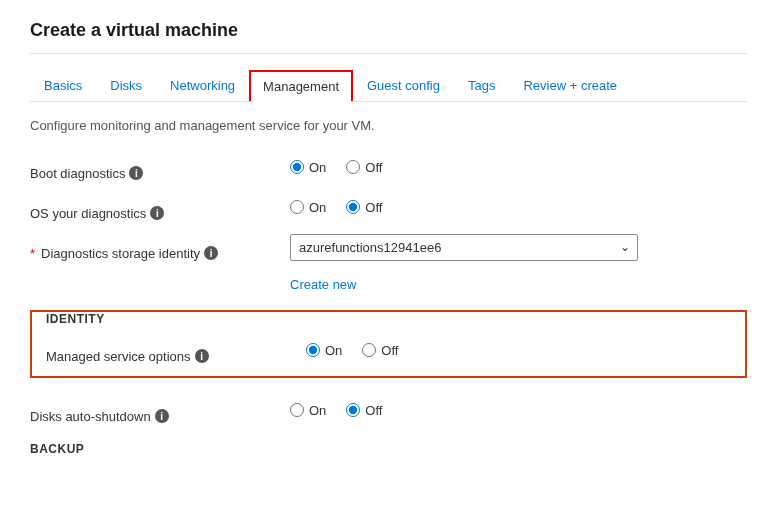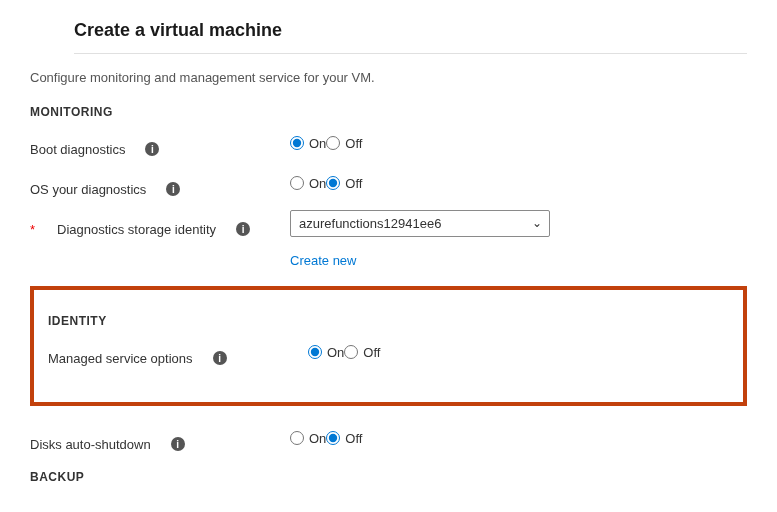--- a/index.html
+++ b/index.html
@@ -14,21 +14,20 @@
     .page-container {
       padding: 20px 30px;
     }
     .page-title {
       font-size: 18px;
       font-weight: 600;
       color: #1a1a1a;
       margin-bottom: 16px;
       padding-bottom: 12px;
       border-bottom: 1px solid #e0e0e0;
-      margin-left: 44px;
     }
     .tabs {
       display: flex;
       gap: 0;
       border-bottom: 1px solid #e0e0e0;
       margin-bottom: 16px;
     }
     .tab {
       padding: 8px 14px;
       font-size: 13px;
@@ -77,21 +76,21 @@
       align-items: center;
       margin-bottom: 12px;
       min-height: 28px;
     }
     .form-label {
       width: 260px;
       font-size: 13px;
       color: #333;
       display: flex;
       align-items: center;
-      gap: 20px;
+      gap: 4px;
       flex-shrink: 0;
       margin-top: 12px;
     }
     .form-label .required {
       color: #e00;
       margin-right: 2px;
     }
     .info-icon {
       display: inline-flex;
       align-items: center;
@@ -101,20 +100,21 @@
       border-radius: 50%;
       background: #555;
       color: #fff;
       font-size: 10px;
       font-weight: bold;
       cursor: pointer;
       flex-shrink: 0;
     }
     .radio-group {
       display: flex;
+      gap: 20px;
       align-items: center;
     }
     .radio-option {
       display: flex;
       align-items: center;
       gap: 5px;
       cursor: pointer;
     }
     .radio-option input[type="radio"] {
       width: 14px;
@@ -123,21 +123,21 @@
       accent-color: #0078d4;
     }
     .radio-label {
       font-size: 13px;
       color: #333;
     }
     .select-wrapper {
       position: relative;
       display: inline-flex;
       align-items: center;
-      width: 260px;
+      width: 348px;
     }
     .select-field {
       width: 100%;
       padding: 5px 30px 5px 8px;
       border: 1px solid #8a8a8a;
       border-radius: 2px;
       font-size: 13px;
       background: #fff;
       appearance: none;
       cursor: pointer;
@@ -153,39 +153,47 @@
     .create-new-link {
       color: #0078d4;
       text-decoration: none;
       font-size: 13px;
       cursor: pointer;
       display: block;
       margin-top: 16px;
       margin-left: 260px;
     }
     .identity-section {
-      border: 4px solid #c2410c;
-      padding: 24px 14px;
+      border: 2px solid #c2410c;
+      padding: 0 14px;
       margin-bottom: 18px;
     }
     .identity-section .section-title {
       margin-bottom: 10px;
     }
   </style>
 </head>
 <body>
 
 <div class="page-container">
   <div class="page-title">Create a virtual machine</div>
 
+  <div class="tabs">
+    <button class="tab">Basics</button>
+    <button class="tab">Disks</button>
+    <button class="tab">Networking</button>
+    <button class="tab active">Management</button>
+    <button class="tab">Guest config</button>
+    <button class="tab">Tags</button>
+    <button class="tab">Review + create</button>
+  </div>
 
   <div class="subtitle">Configure monitoring and management service for your VM.</div>
 
   <div class="section">
-    <div class="section-title">MONITORING</div>
 
     <div class="form-row">
       <div class="form-label">
         <span>Boot diagnostics</span>
         <span class="info-icon">i</span>
       </div>
       <div class="radio-group">
         <label class="radio-option">
           <input type="radio" name="boot-diagnostics" checked="" style="">
           <span class="radio-label">On</span>

